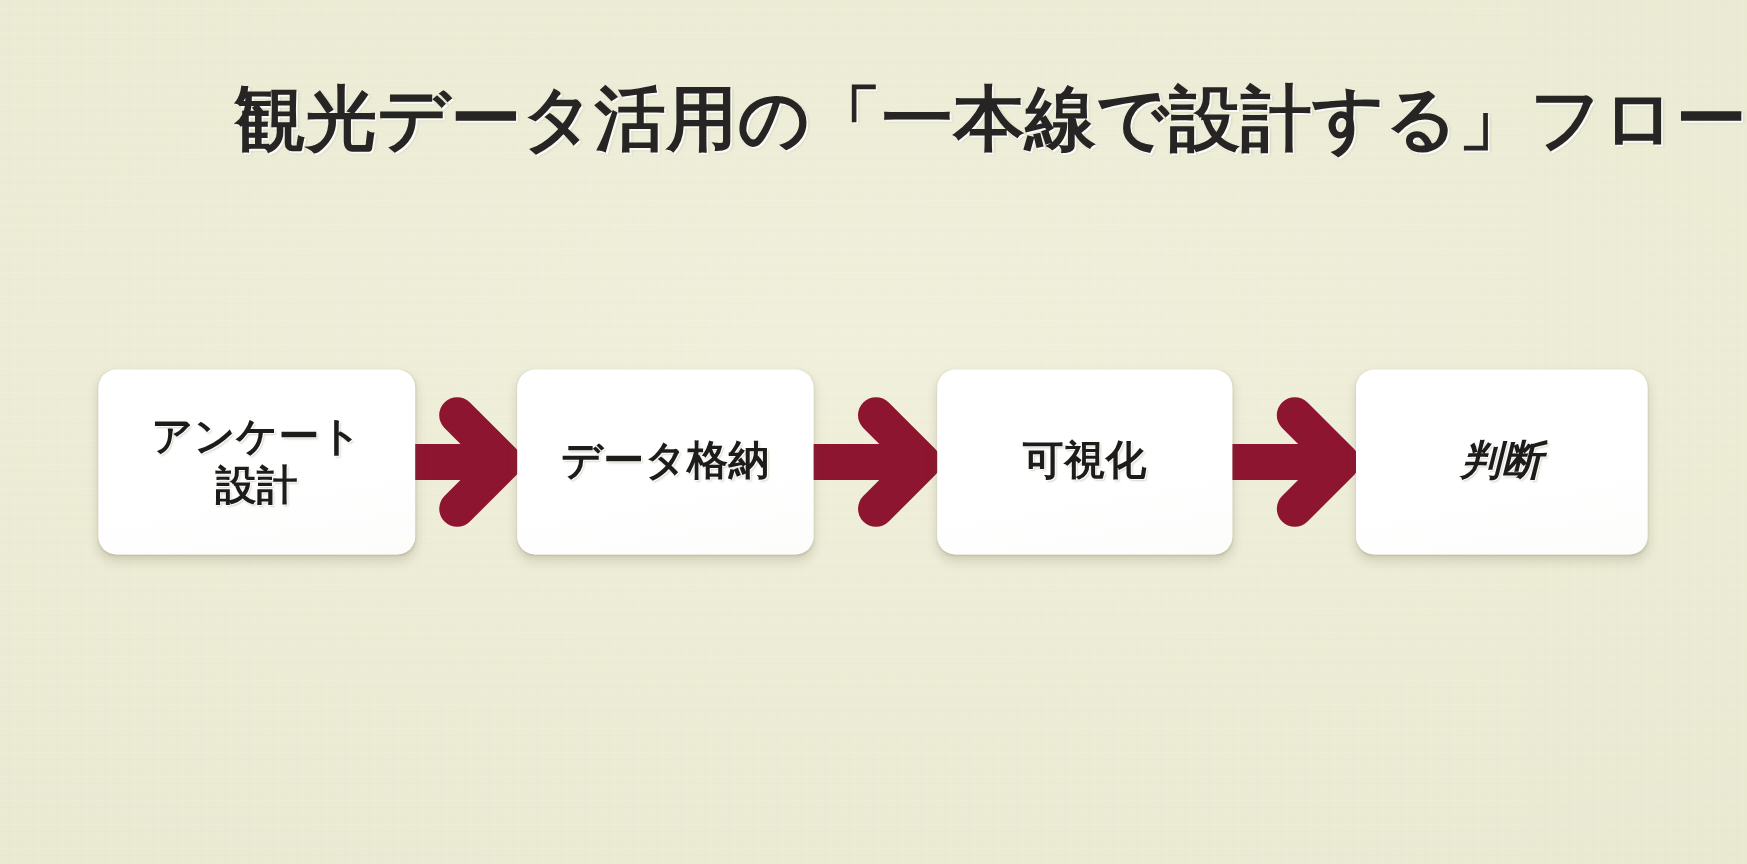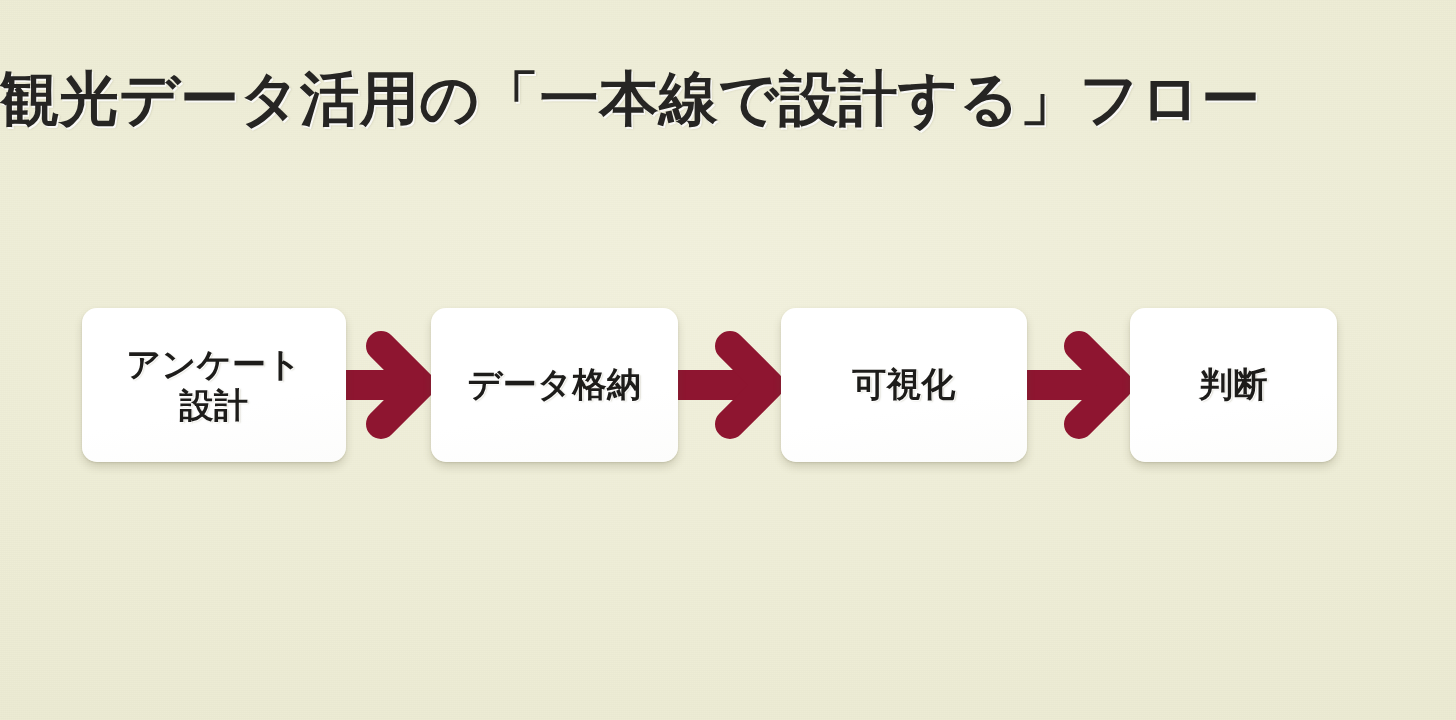--- a/index.html
+++ b/index.html
@@ -35,21 +35,21 @@
       repeating-linear-gradient(90deg, rgba(255,255,255,0.03) 0px, rgba(255,255,255,0.03) 1px, rgba(0,0,0,0.01) 1px, rgba(0,0,0,0.01) 2px);
     opacity: 0.55;
   }
 
   
   .title {
     position: absolute;
     left: 0;
     top: 66px;
     width: 1456px;
-    text-align: left;
+    text-align: right;
     font-size: 59px;
     line-height: 1.12;
     font-weight: 700;
     letter-spacing: 0.5px;
     color: #262523;
     text-shadow: 1.5px 1.5px 0 rgba(255,255,255,0.85), 2px 2px 2px rgba(120,115,80,0.22);
     white-space: nowrap;
     z-index: 5;
   }
 
@@ -86,21 +86,21 @@
     text-align: center;
     letter-spacing: 0.5px;
     text-shadow: 0.8px 0.8px 0 rgba(255,255,255,0.9), 1.4px 1.4px 1.6px rgba(120,115,80,0.30);
     white-space: pre-line;
   }
 
   
   .node-0 { left: 82px;   width: 264px; }
   .node-1 { left: 431px;  width: 247px; }
   .node-2 { left: 781px;  width: 246px; }
-  .node-3 { left: 1130px; width: 207px; }
+  .node-3 { left: 1130px; width: 243px; font-style: italic; }
 
   
   .arrow {
     position: absolute;
     top: 18px;
     width: 120px;
     height: 118px;
     z-index: 2;
   }
   .arrow svg { display: block; width: 120px; height: 118px; overflow: visible; }

